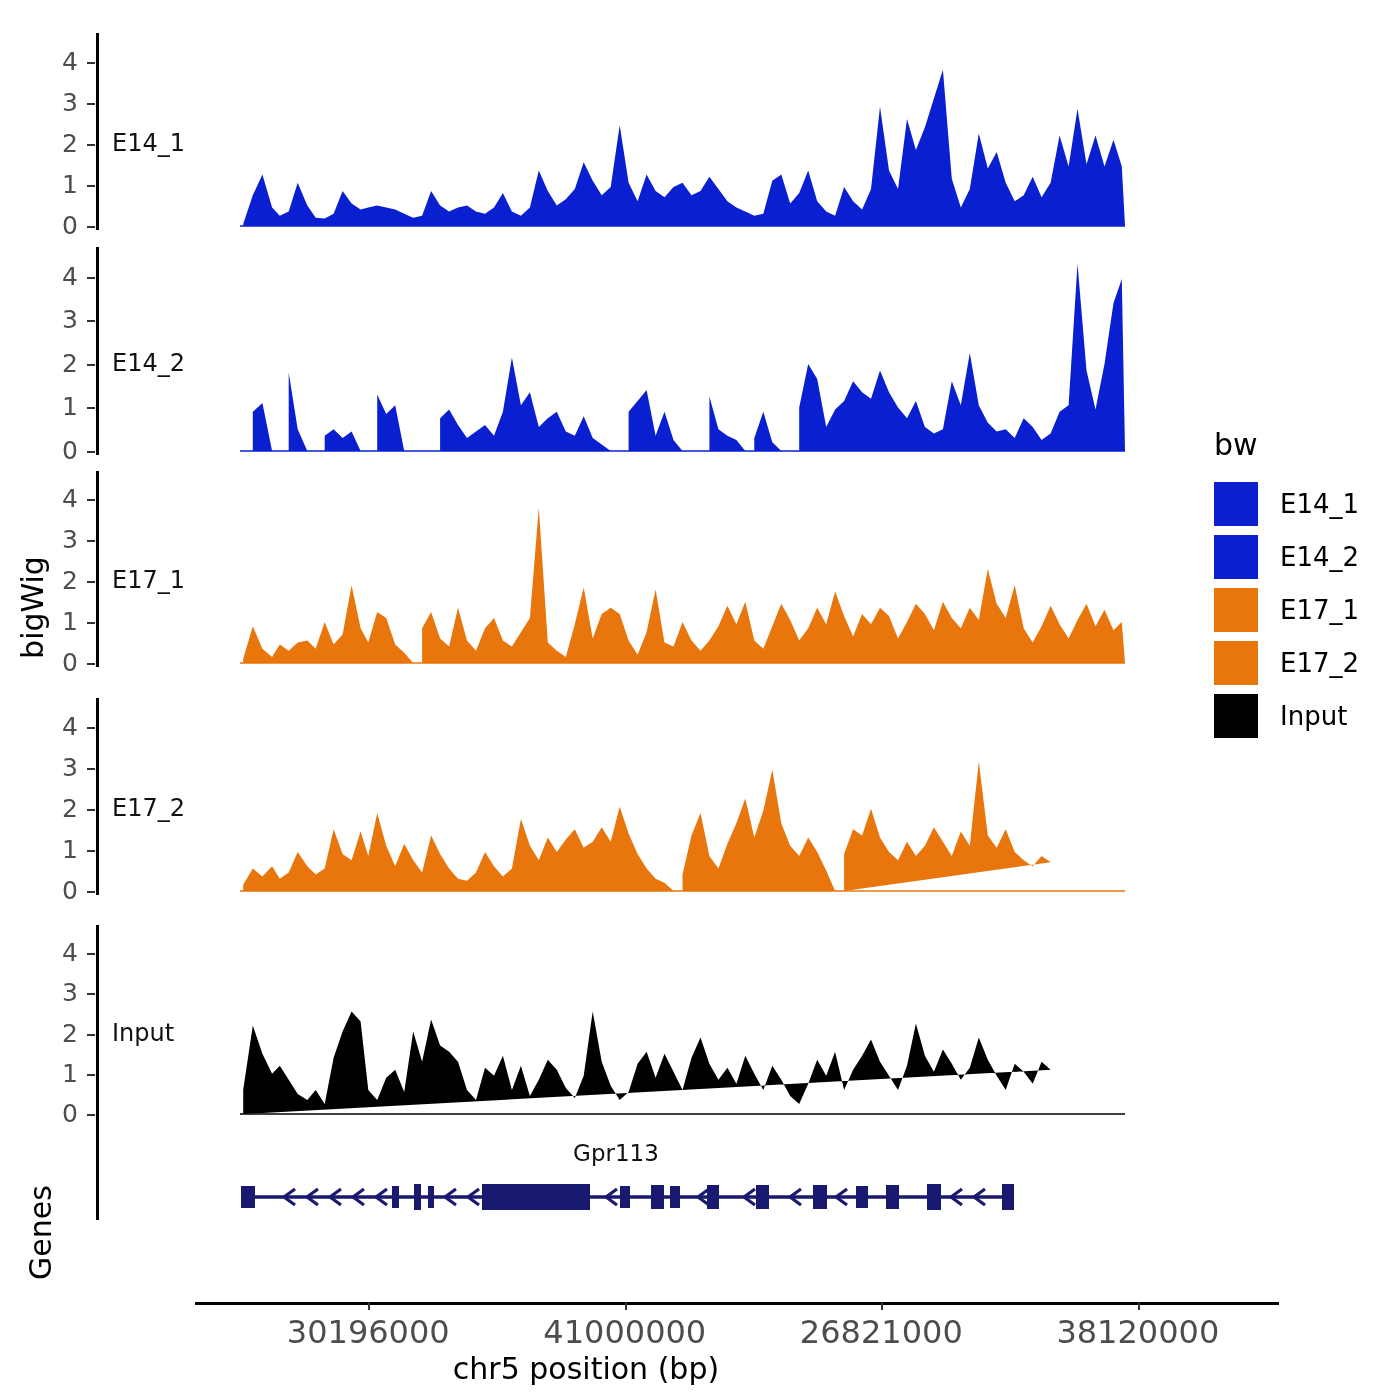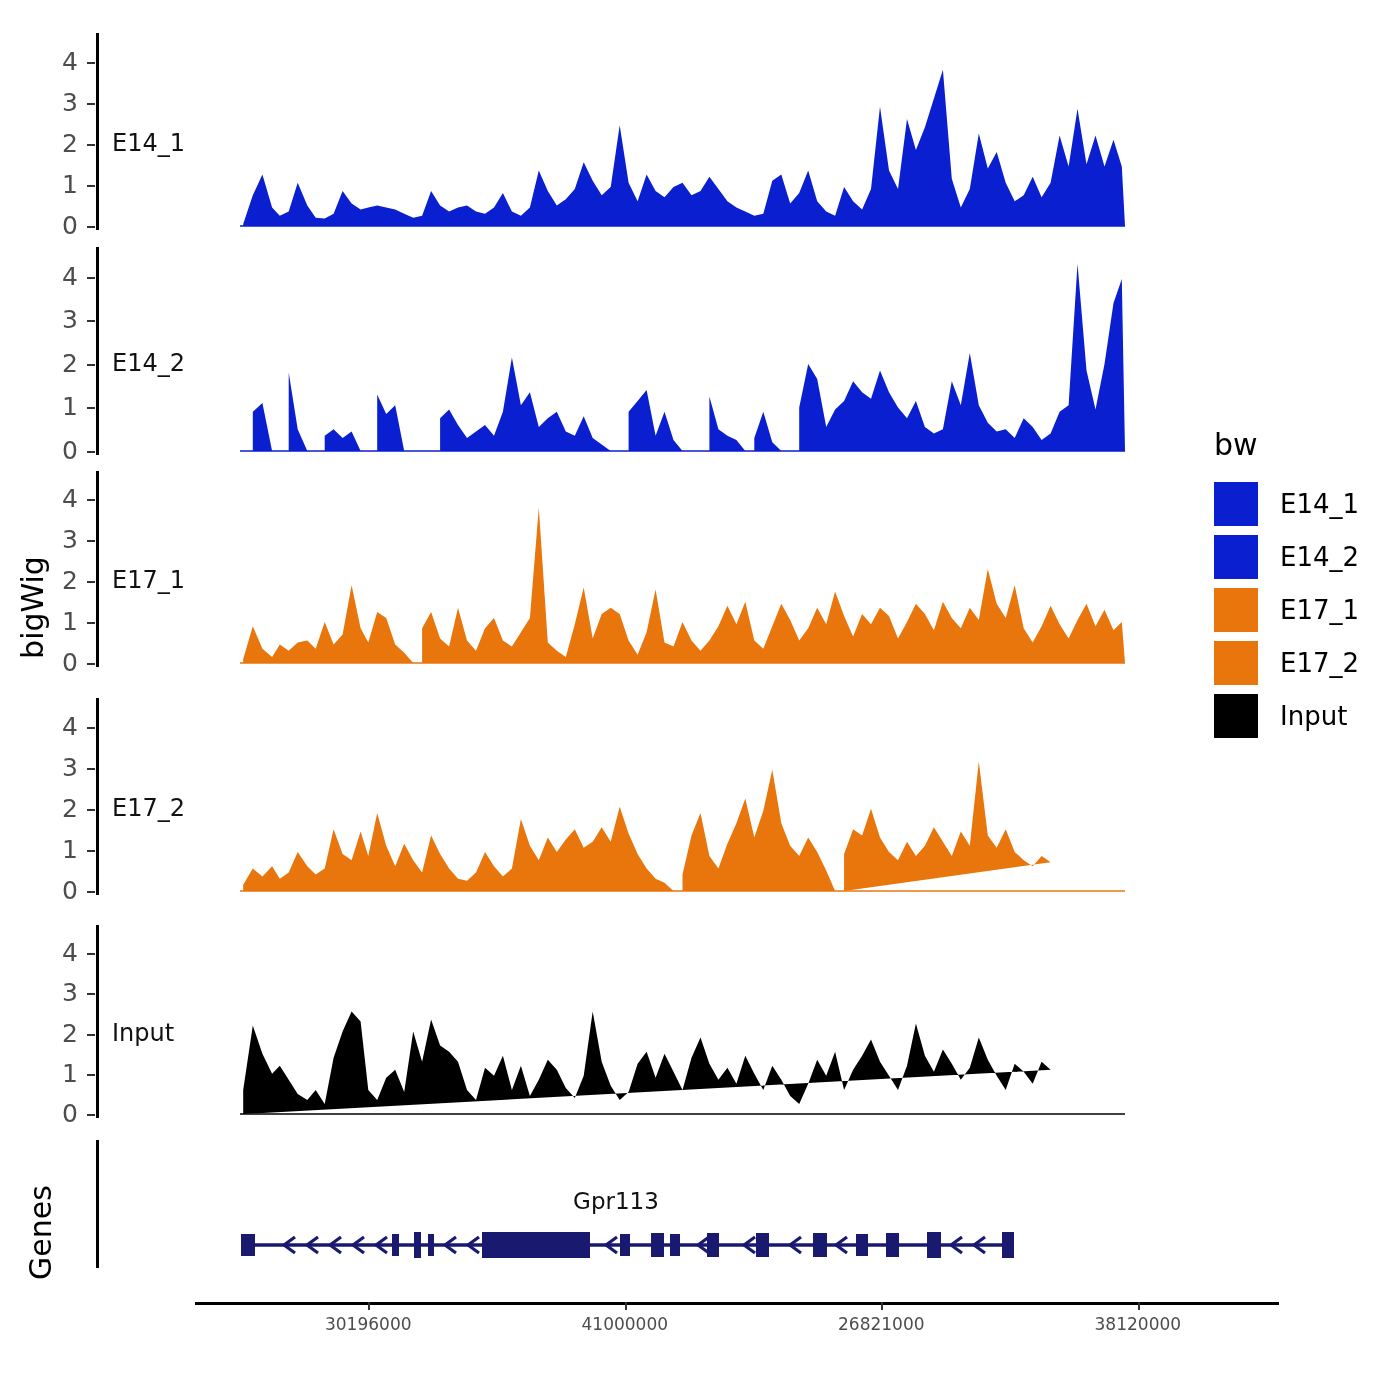--- a/index.html
+++ b/index.html
@@ -13,21 +13,21 @@
   .ticklabel{position:absolute;font-size:25px;color:#4d4d4d;
              text-align:right;width:40px;left:-58px;line-height:1;}
   .panel-label{position:absolute;font-size:24px;color:#111111;line-height:1;}
 
   .ylab-big{position:absolute;font-size:30px;color:#000000;
             transform:rotate(-90deg);transform-origin:50% 50%;
             white-space:nowrap;text-align:center;}
 
   .xaxis-line{position:absolute;background:#000000;height:3px;}
   .xtick{position:absolute;background:#333333;width:2px;height:8px;top:0;}
-  .xticklabel{position:absolute;font-size:17px;color:#4d4d4d;
+  .xticklabel{position:absolute;font-size:32px;color:#4d4d4d;
               text-align:center;line-height:1;}
   .xaxis-title{position:absolute;font-size:30px;color:#000000;
                text-align:center;line-height:1;}
 
   .legend-title{position:absolute;font-size:30px;color:#000000;line-height:1;}
   .legend-item{position:absolute;display:flex;align-items:center;}
   .legend-swatch{width:44px;height:44px;display:block;}
   .legend-text{font-size:26px;color:#000000;margin-left:22px;line-height:1;
                white-space:nowrap;}
 
@@ -131,21 +131,21 @@
         <div class="tick" style="top: 28.1111px;"></div>
         <div class="ticklabel" style="top: 15.1111px;">4</div>
         <div class="panel-label" style="left: 16px; top: 95.5556px;">Input</div>
         <svg width="1180" height="193" style="position: absolute; left: 0px; top: 0px;">
           <path d="M 147.2 189 L 147.2 164.9 L 156.8 100.5 L 166.4 128.7 L 176.1 148.8 L 183.8 140.7 L 192.7 154.8 L 201.7 168.9 L 211.3 174.9 L 219.7 164.9 L 228.7 178.9 L 237.6 132.7 L 246.6 106.5 L 255.6 86.4 L 264.6 96.5 L 272.3 164.9 L 281.2 174.9 L 290.2 152.8 L 299.2 144.8 L 308.2 166.9 L 317.2 106.5 L 326.1 136.7 L 335.1 94.5 L 344.1 120.6 L 353.1 126.7 L 362.0 136.7 L 371.0 164.9 L 380.0 174.9 L 389.0 142.7 L 398.0 150.8 L 406.9 130.7 L 415.9 164.9 L 424.9 140.7 L 433.9 170.9 L 442.8 154.8 L 451.8 134.7 L 460.8 144.8 L 469.8 162.9 L 478.8 172.9 L 487.7 150.8 L 496.7 86.4 L 505.7 136.7 L 514.7 160.8 L 523.7 174.9 L 532.6 166.9 L 541.6 138.7 L 550.6 126.7 L 559.6 152.8 L 568.5 128.7 L 577.5 146.8 L 586.5 164.9 L 595.5 132.7 L 604.5 112.6 L 613.4 138.7 L 622.4 154.8 L 631.4 142.7 L 640.4 158.8 L 649.3 130.7 L 658.3 148.8 L 667.3 164.9 L 676.3 140.7 L 685.3 154.8 L 694.2 170.9 L 703.2 178.9 L 712.2 158.8 L 721.2 134.7 L 730.2 150.8 L 739.1 126.7 L 748.1 164.9 L 757.1 144.8 L 766.1 130.7 L 775.0 114.6 L 784.0 136.7 L 793.0 150.8 L 802.0 164.9 L 811.0 140.7 L 819.9 98.5 L 828.9 130.7 L 837.9 146.8 L 846.9 124.6 L 855.8 138.7 L 864.8 154.8 L 873.8 142.7 L 882.8 112.6 L 891.8 134.7 L 900.7 150.8 L 909.7 164.9 L 918.7 138.7 L 927.7 146.8 L 936.7 158.8 L 945.6 136.7 L 954.6 144.8 L 963.6 NaN L 972.6 NaN L 981.5 NaN L 990.5 NaN L 999.5 NaN L 1008.5 NaN L 1017.5 NaN L 1025.8 NaN L 1029.0 189 Z" fill="#000000" stroke="none"></path>
           <line x1="144" x2="1029" y1="189" y2="189" stroke="#000000" stroke-width="1.5"></line>
         </svg>
       </div>
     </div>
 
-  <div class="panel" style="left:96px;top:1140px;width:1180px;height:140px;padding-left:39px;">
+  <div class="panel" style="left:96px;top:1092px;width:1180px;height:140px;padding-left:39px;">
     <div class="axis-line" style="left:0px;top:0px;height:128px;"></div>
     <div class="gene-name" style="left:430px;top:50px;width:180px;">Gpr113</div>
     <svg id="gene-svg" width="1100" height="60" style="position:absolute;left:100px;top:75px;">
         <line x1="45" x2="818" y1="30" y2="30" stroke="#191970" stroke-width="3.5"></line>
         <rect x="45" y="19" width="14" height="22" fill="#191970"></rect>
         <rect x="196" y="19" width="7" height="22" fill="#191970"></rect>
         <rect x="218" y="17" width="7" height="26" fill="#191970"></rect>
         <rect x="232" y="19" width="6" height="22" fill="#191970"></rect>
         <rect x="286" y="17" width="108" height="26" fill="#191970"></rect>
         <rect x="424" y="19" width="10" height="22" fill="#191970"></rect>
@@ -180,20 +180,21 @@
     <div id="xticks">
         <div class="xtick" style="left: 272.261px;"></div>
         <div class="xticklabel" style="left: 182.261px; top: 14px; width: 180px;">30196000</div>
         <div class="xtick" style="left: 528.783px;"></div>
         <div class="xticklabel" style="left: 438.783px; top: 14px; width: 180px;">41000000</div>
         <div class="xtick" style="left: 785.304px;"></div>
         <div class="xticklabel" style="left: 695.304px; top: 14px; width: 180px;">26821000</div>
         <div class="xtick" style="left: 1041.83px;"></div>
         <div class="xticklabel" style="left: 951.826px; top: 14px; width: 180px;">38120000</div>
       </div>
+    <div class="xaxis-title" style="left:130px;top:52px;width:720px;">chr5 position (bp)</div>
   </div>
 
   <div class="panel" style="left:1212px;top:430px;width:190px;height:310px;">
     <div class="legend-title" style="left:2px;top:0px;">bw</div>
     <div id="legend-items">
         <div class="legend-item" style="left: 2px; top: 52px;">
           <span class="legend-swatch" style="background: rgb(10, 31, 208);"></span>
           <span class="legend-text">E14_1</span>
         </div>
         <div class="legend-item" style="left: 2px; top: 105px;">

